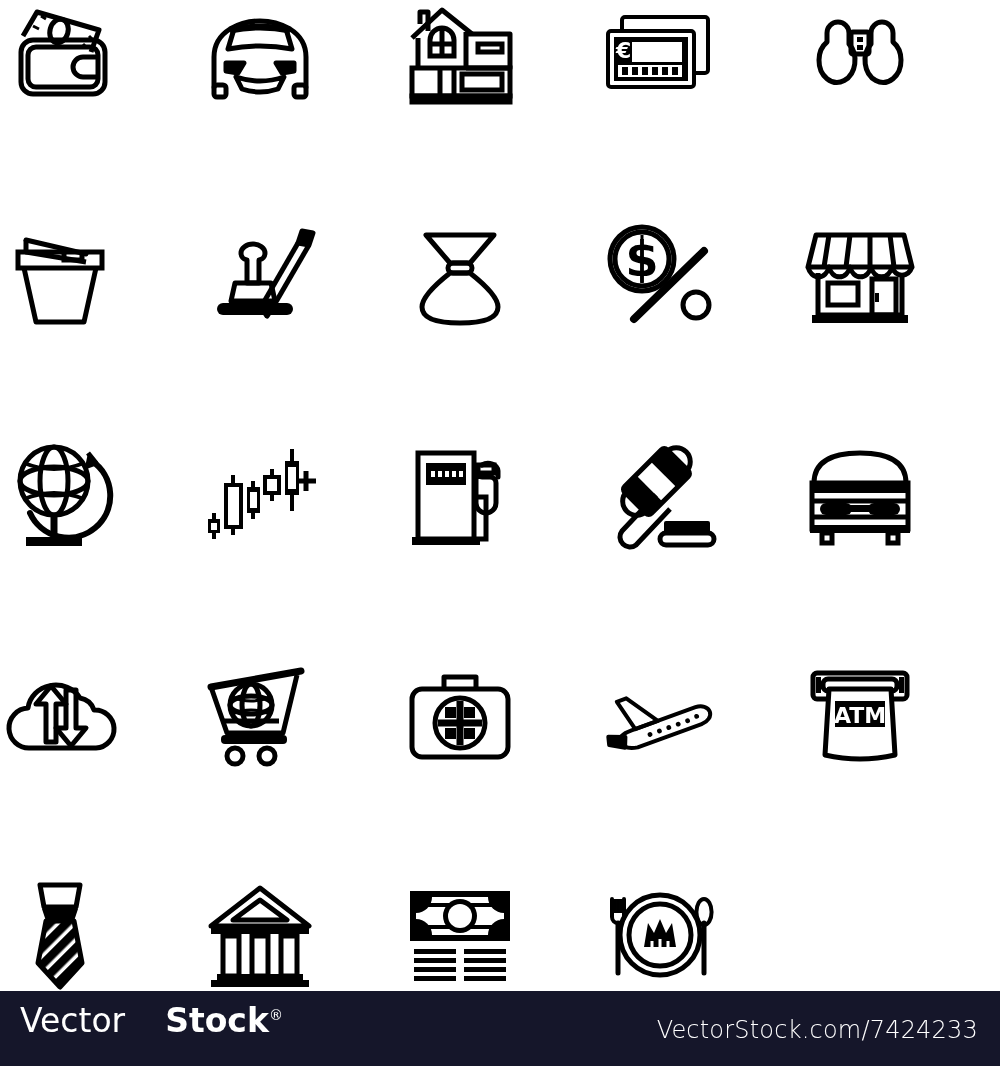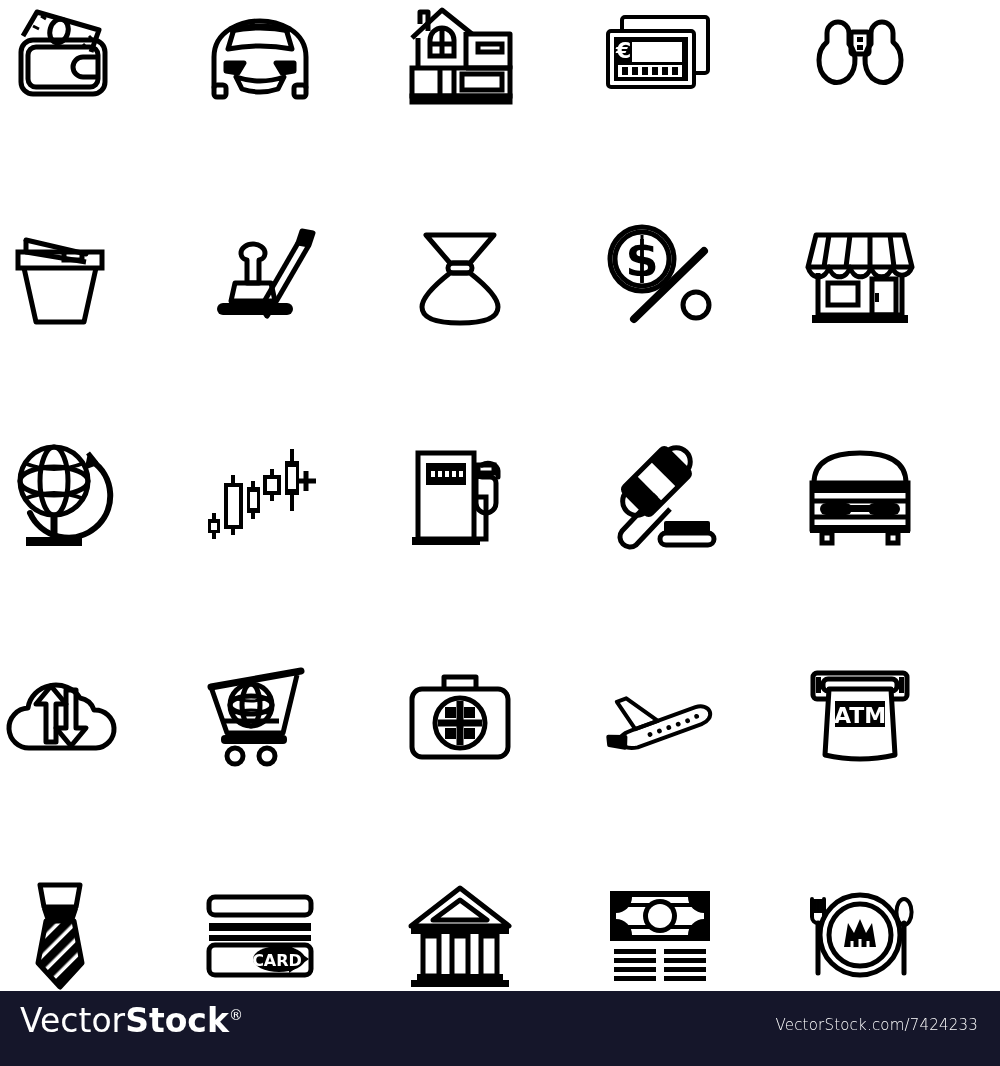--- a/index.html
+++ b/index.html
@@ -36,25 +36,25 @@
     position:absolute;left:0;top:991px;width:1000px;height:75px;
     background:#15162a;
   }
   #logo{
     position:absolute;left:20px;top:1004px;
     font-size:33px;letter-spacing:0px;
     color:#ffffff;white-space:nowrap;
     line-height:1;
   }
   #logo .lt{font-weight:400;font-family:"DejaVu Sans",sans-serif;}
-  #logo .bd{font-weight:bold;font-family:"DejaVu Sans",sans-serif;}
+  #logo .bd{font-weight:bold;font-family:"DejaVu Sans",sans-serif;margin-left:40px;}
   #logo .reg{font-size:14px;vertical-align:super;font-family:"DejaVu Sans",sans-serif;font-weight:normal;}
   #credit{
     position:absolute;right:22px;top:1016px;
-    font-size:15px;color:#ffffff;white-space:nowrap;
+    font-size:24px;color:#ffffff;white-space:nowrap;
     font-family:"DejaVu Sans",sans-serif;font-weight:300;
     letter-spacing:0.2px;
   }
 </style>
 </head>
 <body>
 
 <div id="sheet">
   <div class="grid">
 
@@ -344,31 +344,20 @@
           <pattern id="tieStripes" patternUnits="userSpaceOnUse" width="12" height="12" patternTransform="rotate(45)">
             <rect width="6" height="12" fill="#000"></rect>
           </pattern>
         </defs>
         <path d="M20 6 L60 6 L56 28 L24 28 Z" stroke-linejoin="round"></path>
         <path d="M22 30 L58 30 L54 42 L26 42 Z" fill="#000" stroke="none"></path>
         <path d="M26 42 L54 42 L62 84 L40 108 L18 84 Z" fill="url(#tieStripes)" stroke="#000" stroke-linejoin="round"></path>
       </svg>
     </div>
 
-    <div class="cell">
-      <svg width="118" height="92" viewBox="0 0 118 92" fill="none" stroke="#000" stroke-width="5">
-        <rect x="8" y="8" width="102" height="18" rx="6"></rect>
-        <path d="M8 34 L110 34 L110 42 L8 42 Z" fill="#000" stroke="none"></path>
-        <path d="M8 46 L110 46 L110 52 L8 52 Z" fill="#000" stroke="none"></path>
-        <rect x="8" y="56" width="102" height="30" rx="6"></rect>
-        <ellipse cx="78" cy="70" rx="26" ry="13" fill="#000" stroke="none"></ellipse>
-        <path d="M88 56 L108 70 L88 84 Z" fill="#000" stroke="none"></path>
-        <text x="76" y="77" text-anchor="middle" font-family="DejaVu Sans, sans-serif" font-size="16" font-weight="bold" fill="#fff" stroke="none">CARD</text>
-      </svg>
-    </div>
 
     <div class="cell">
       <svg width="110" height="106" viewBox="0 0 110 106" fill="none" stroke="#000" stroke-width="5">
         <path d="M6 44 L55 6 L104 44 Z" stroke-linejoin="round"></path>
         <path d="M28 38 L55 18 L82 38 Z" stroke-linejoin="round"></path>
         <rect x="6" y="44" width="98" height="8" fill="#000" stroke="none"></rect>
         <rect x="18" y="54" width="16" height="40"></rect>
         <rect x="47" y="54" width="16" height="40"></rect>
         <rect x="76" y="54" width="16" height="40"></rect>
         <rect x="12" y="92" width="86" height="6" fill="#000" stroke="none"></rect>

